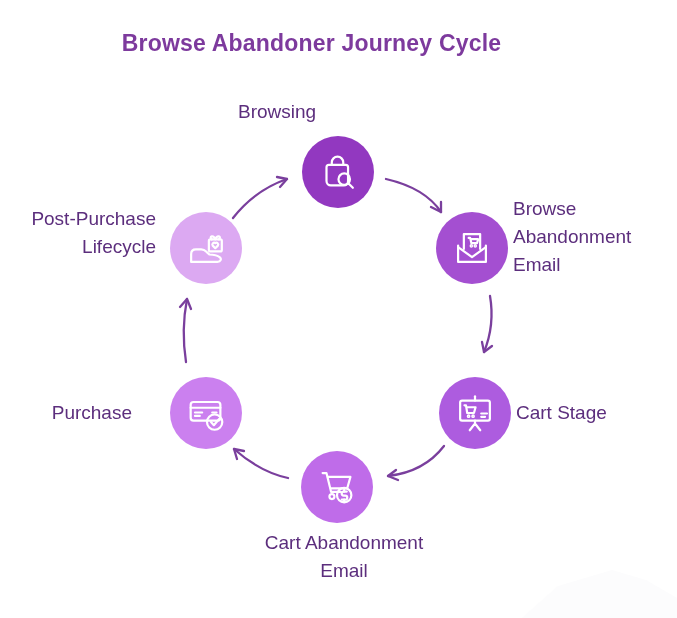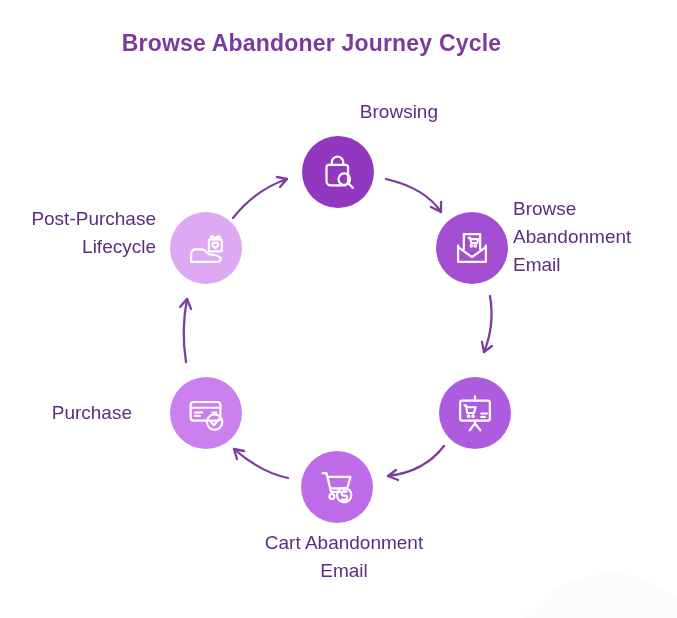--- a/index.html
+++ b/index.html
@@ -21,21 +21,21 @@
   }
   .arrows path{fill:none;stroke-width:2.3;stroke-linecap:round;stroke-linejoin:round;}
   .watermark{position:absolute;left:0;top:0;pointer-events:none;}
   
   #c-browsing{left:302px;top:136px;}
   #c-browse-email{left:436px;top:212px;}
   #c-cart-stage{left:439px;top:377px;}
   #c-cart-email{left:301px;top:451px;}
   #c-purchase{left:170px;top:377px;}
   #c-post-purchase{left:170px;top:212px;}
-  #l-browsing{left:238px;top:98px;width:200px;text-align:right;}
+  #l-browsing{left:238px;top:98px;width:200px;text-align:left;}
   #l-browse-email{left:513px;top:195px;width:140px;text-align:left;}
   #l-cart-stage{left:516px;top:399px;width:150px;text-align:left;}
   #l-cart-email{left:264px;top:529px;width:160px;text-align:center;}
   #l-purchase{right:545px;top:399px;width:140px;text-align:right;}
   #l-post-purchase{right:521px;top:205px;width:150px;text-align:right;}
 </style>
 </head>
 <body>
 
 <div class="stage">
@@ -101,20 +101,21 @@
     <svg viewBox="0 0 48 48" fill="none" stroke="currentColor" stroke-width="2.3" stroke-linecap="round" stroke-linejoin="round">
       <rect x="8.5" y="11" width="31" height="21" rx="2"></rect>
       <path d="M24 11 V6.5"></path>
       <path d="M24 32 v3 M24 35 L18.5 42 M24 35 L29.5 42"></path>
       <path d="M13 16 h1.6 l1.3 8 h7 l1.7 -6 h-8.8"></path>
       <circle cx="17.3" cy="27.3" r="0.8"></circle>
       <circle cx="22" cy="27.3" r="0.8"></circle>
       <path d="M30.5 24.5 h6 M30.5 28 h4"></path>
     </svg>
   </div>
+  <div id="l-cart-stage" class="node-label">Cart Stage</div>
 
   <div id="c-cart-email" class="node-circle" style="background-color: rgb(191, 108, 233);">
     <svg viewBox="0 0 48 48" fill="none" stroke="currentColor" stroke-width="2.3" stroke-linecap="round" stroke-linejoin="round">
       <path d="M9 9.5 h4 l4.8 19.5 h10"></path>
       <path d="M14.5 13.5 h23.5 l-3.4 12 h-16.5"></path>
       <circle cx="18.7" cy="34" r="2.6"></circle>
       <circle cx="31.5" cy="32.5" r="7.5"></circle>
       <path d="M34.2 28.8 h-3.2 a2.1 2.1 0 0 0 0 4.2 h1.6 a2.1 2.1 0 0 1 0 4.2 h-3.6"></path>
       <path d="M31.5 27 v1.8 M31.5 37.2 v1.8"></path>
     </svg>

